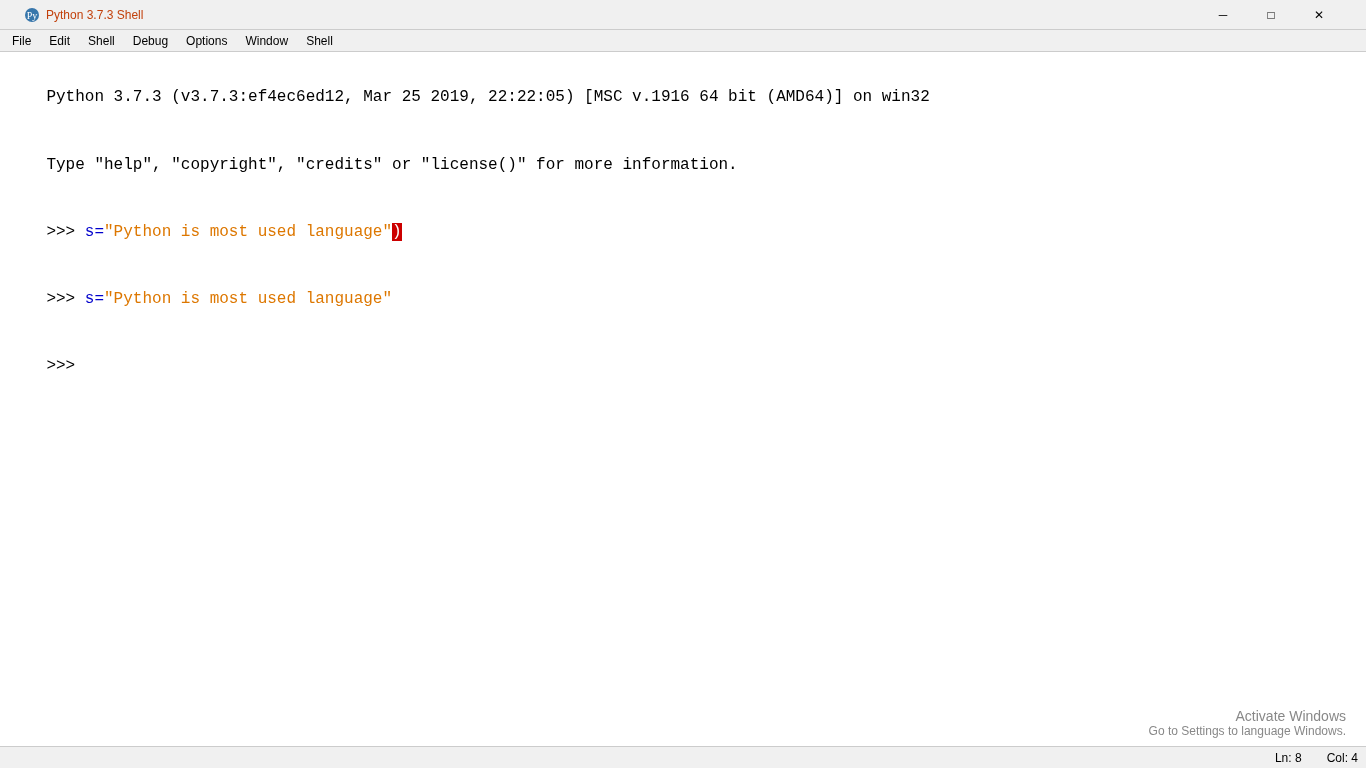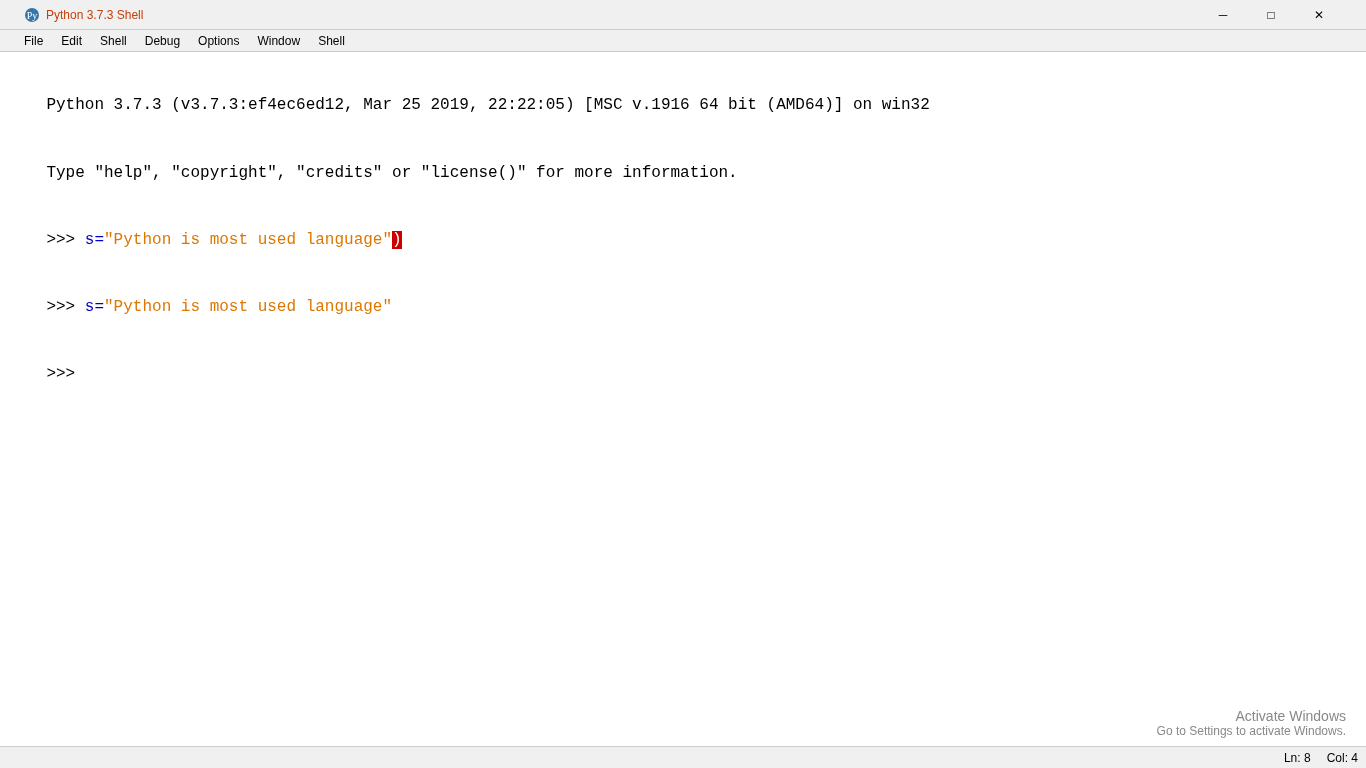--- a/index.html
+++ b/index.html
@@ -62,37 +62,37 @@
       font-size: 12px;
       font-family: 'Segoe UI', Arial, sans-serif;
     }
 
     
     .menu-bar {
       background: #f0f0f0;
       height: 22px;
       display: flex;
       align-items: center;
-      padding: 0 16px;
+      padding: 0 4px;
       border-bottom: 1px solid #ccc;
       gap: 2px;
     }
 
     .menu-item {
       font-size: 12px;
       font-family: 'Segoe UI', Arial, sans-serif;
       padding: 2px 8px;
       cursor: pointer;
       color: #000;
     }
 
     
     .shell-content {
       background: #ffffff;
-      padding: 20px 8px;
+      padding: 12px 8px;
       height: calc(768px - 30px - 22px - 22px);
       overflow-y: auto;
       font-size: 16px;
       line-height: 1.4;
     }
 
     .line {
       white-space: pre;
       font-family: 'Courier New', Courier, monospace;
       font-size: 16px;
@@ -116,21 +116,21 @@
       background: #f0f0f0;
       height: 22px;
       display: flex;
       align-items: center;
       justify-content: flex-end;
       padding: 0 8px;
       border-top: 1px solid #ccc;
       font-size: 12px;
       font-family: 'Segoe UI', Arial, sans-serif;
       color: #000;
-      gap: 16px;
+      gap: 25px;
       position: absolute;
       bottom: 0;
       left: 0;
       right: 0;
     }
 
     
     .activate-watermark {
       position: absolute;
       bottom: 30px;
@@ -201,19 +201,19 @@
 
 
   <div class="line color-black">
     <span>&gt;&gt;&gt; </span>
   </div>
 
 </div>
 
 <div class="activate-watermark">
   <div class="line1">Activate Windows</div>
-  <div class="line2">Go to Settings to activate Windows.</div>
+  <div class="line2">Go to Settings to language Windows.</div>
 </div>
 
 <div class="status-bar">
   <span>Ln: 8</span>
   <span>Col: 4</span>
 </div>
 
 </body></html>

